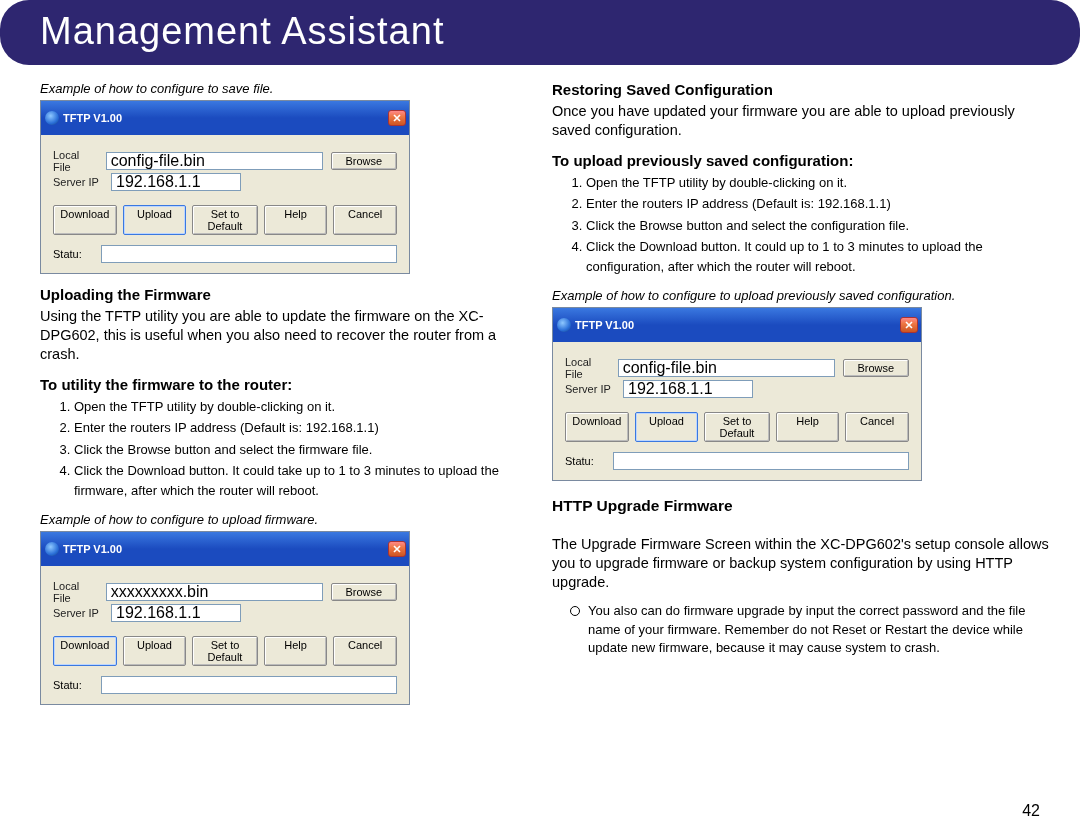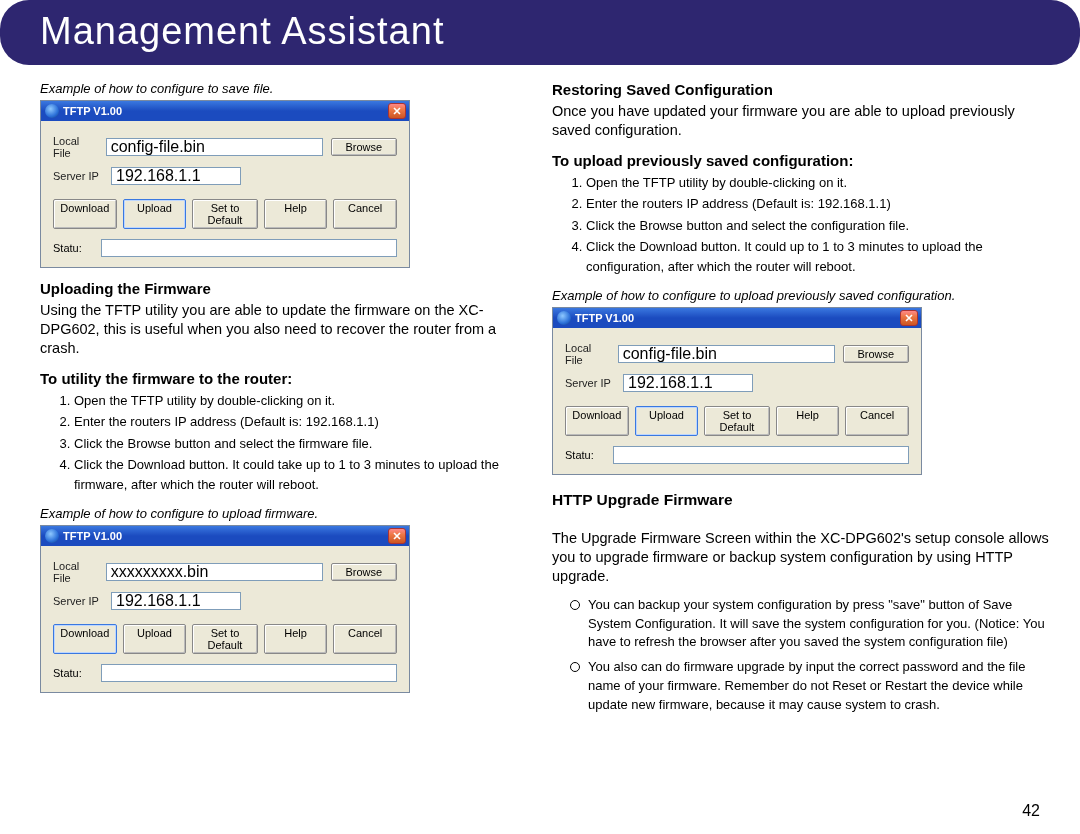--- a/index.html
+++ b/index.html
@@ -51,21 +51,21 @@
     border: 1px solid #7a8aa0;
     width: 370px;
     background: #ece9d8;
     font-size: 11px;
     margin-bottom: 10px;
   }
   .tftp-titlebar {
     display: flex;
     align-items: center;
     justify-content: space-between;
-    height: 20px;
+    height: 34px;
     background: linear-gradient(to bottom, #3a78e0 0%, #1b4bbf 50%, #1b4bbf 100%);
     color: #fff;
     padding: 0 3px 0 4px;
   }
   .tftp-titlebar .left { display: flex; align-items: center; gap: 4px; }
   .tftp-icon {
     width: 14px; height: 14px;
     background: radial-gradient(circle at 40% 35%, #8ec8ff 0%, #2a6fd8 60%, #123a7a 100%);
     border-radius: 50%;
   }
@@ -74,21 +74,21 @@
     width: 18px; height: 16px;
     background: linear-gradient(to bottom, #f88 0%, #e74 40%, #c52 100%);
     border: 1px solid #a33;
     border-radius: 3px;
     color: #fff;
     display: flex; align-items: center; justify-content: center;
     font-size: 10px; font-weight: bold;
   }
   .close-btn svg { width: 8px; height: 8px; }
   .tftp-body { padding: 14px 12px 10px 12px; }
-  .formrow { display: flex; align-items: center; gap: 8px; margin-bottom: 8px; }
+  .formrow { display: flex; align-items: center; gap: 8px; }
   .formrow label { width: 50px; font-size: 11px; color: #222; }
   .text-input {
     flex: 1;
     background: #fff;
     border: 1px solid #7f9db9;
     height: 18px;
     padding: 1px 4px;
     font-size: 16px;
     font-family: Tahoma, sans-serif;
   }
@@ -256,19 +256,18 @@
         <div class="statusrow">
           <label style="width:40px">Statu:</label>
           <div class="status-box"></div>
         </div>
       </div>
     </div>
 
     <div class="subhead-lg">HTTP Upgrade Firmware</div>
     <div class="body-text">The Upgrade Firmware Screen within the XC-DPG602's setup console allows you to upgrade firmware or backup system configuration by using HTTP upgrade.</div>
     <ul class="bullets">
-      <li>You can backup your system configuration by press "save" button of Save System Configuration. It will save the system configuration for you. (Notice: You have to refresh the browser after you saved the system configuration file)</li>
       <li>You also can do firmware upgrade by input the correct password and the file name of your firmware. Remember do not Reset or Restart the device while update new firmware, because  it may cause system to crash.</li>
     </ul>
   </div>
 </div>
 
 <div class="page-num">42</div>
 
 </body></html>

